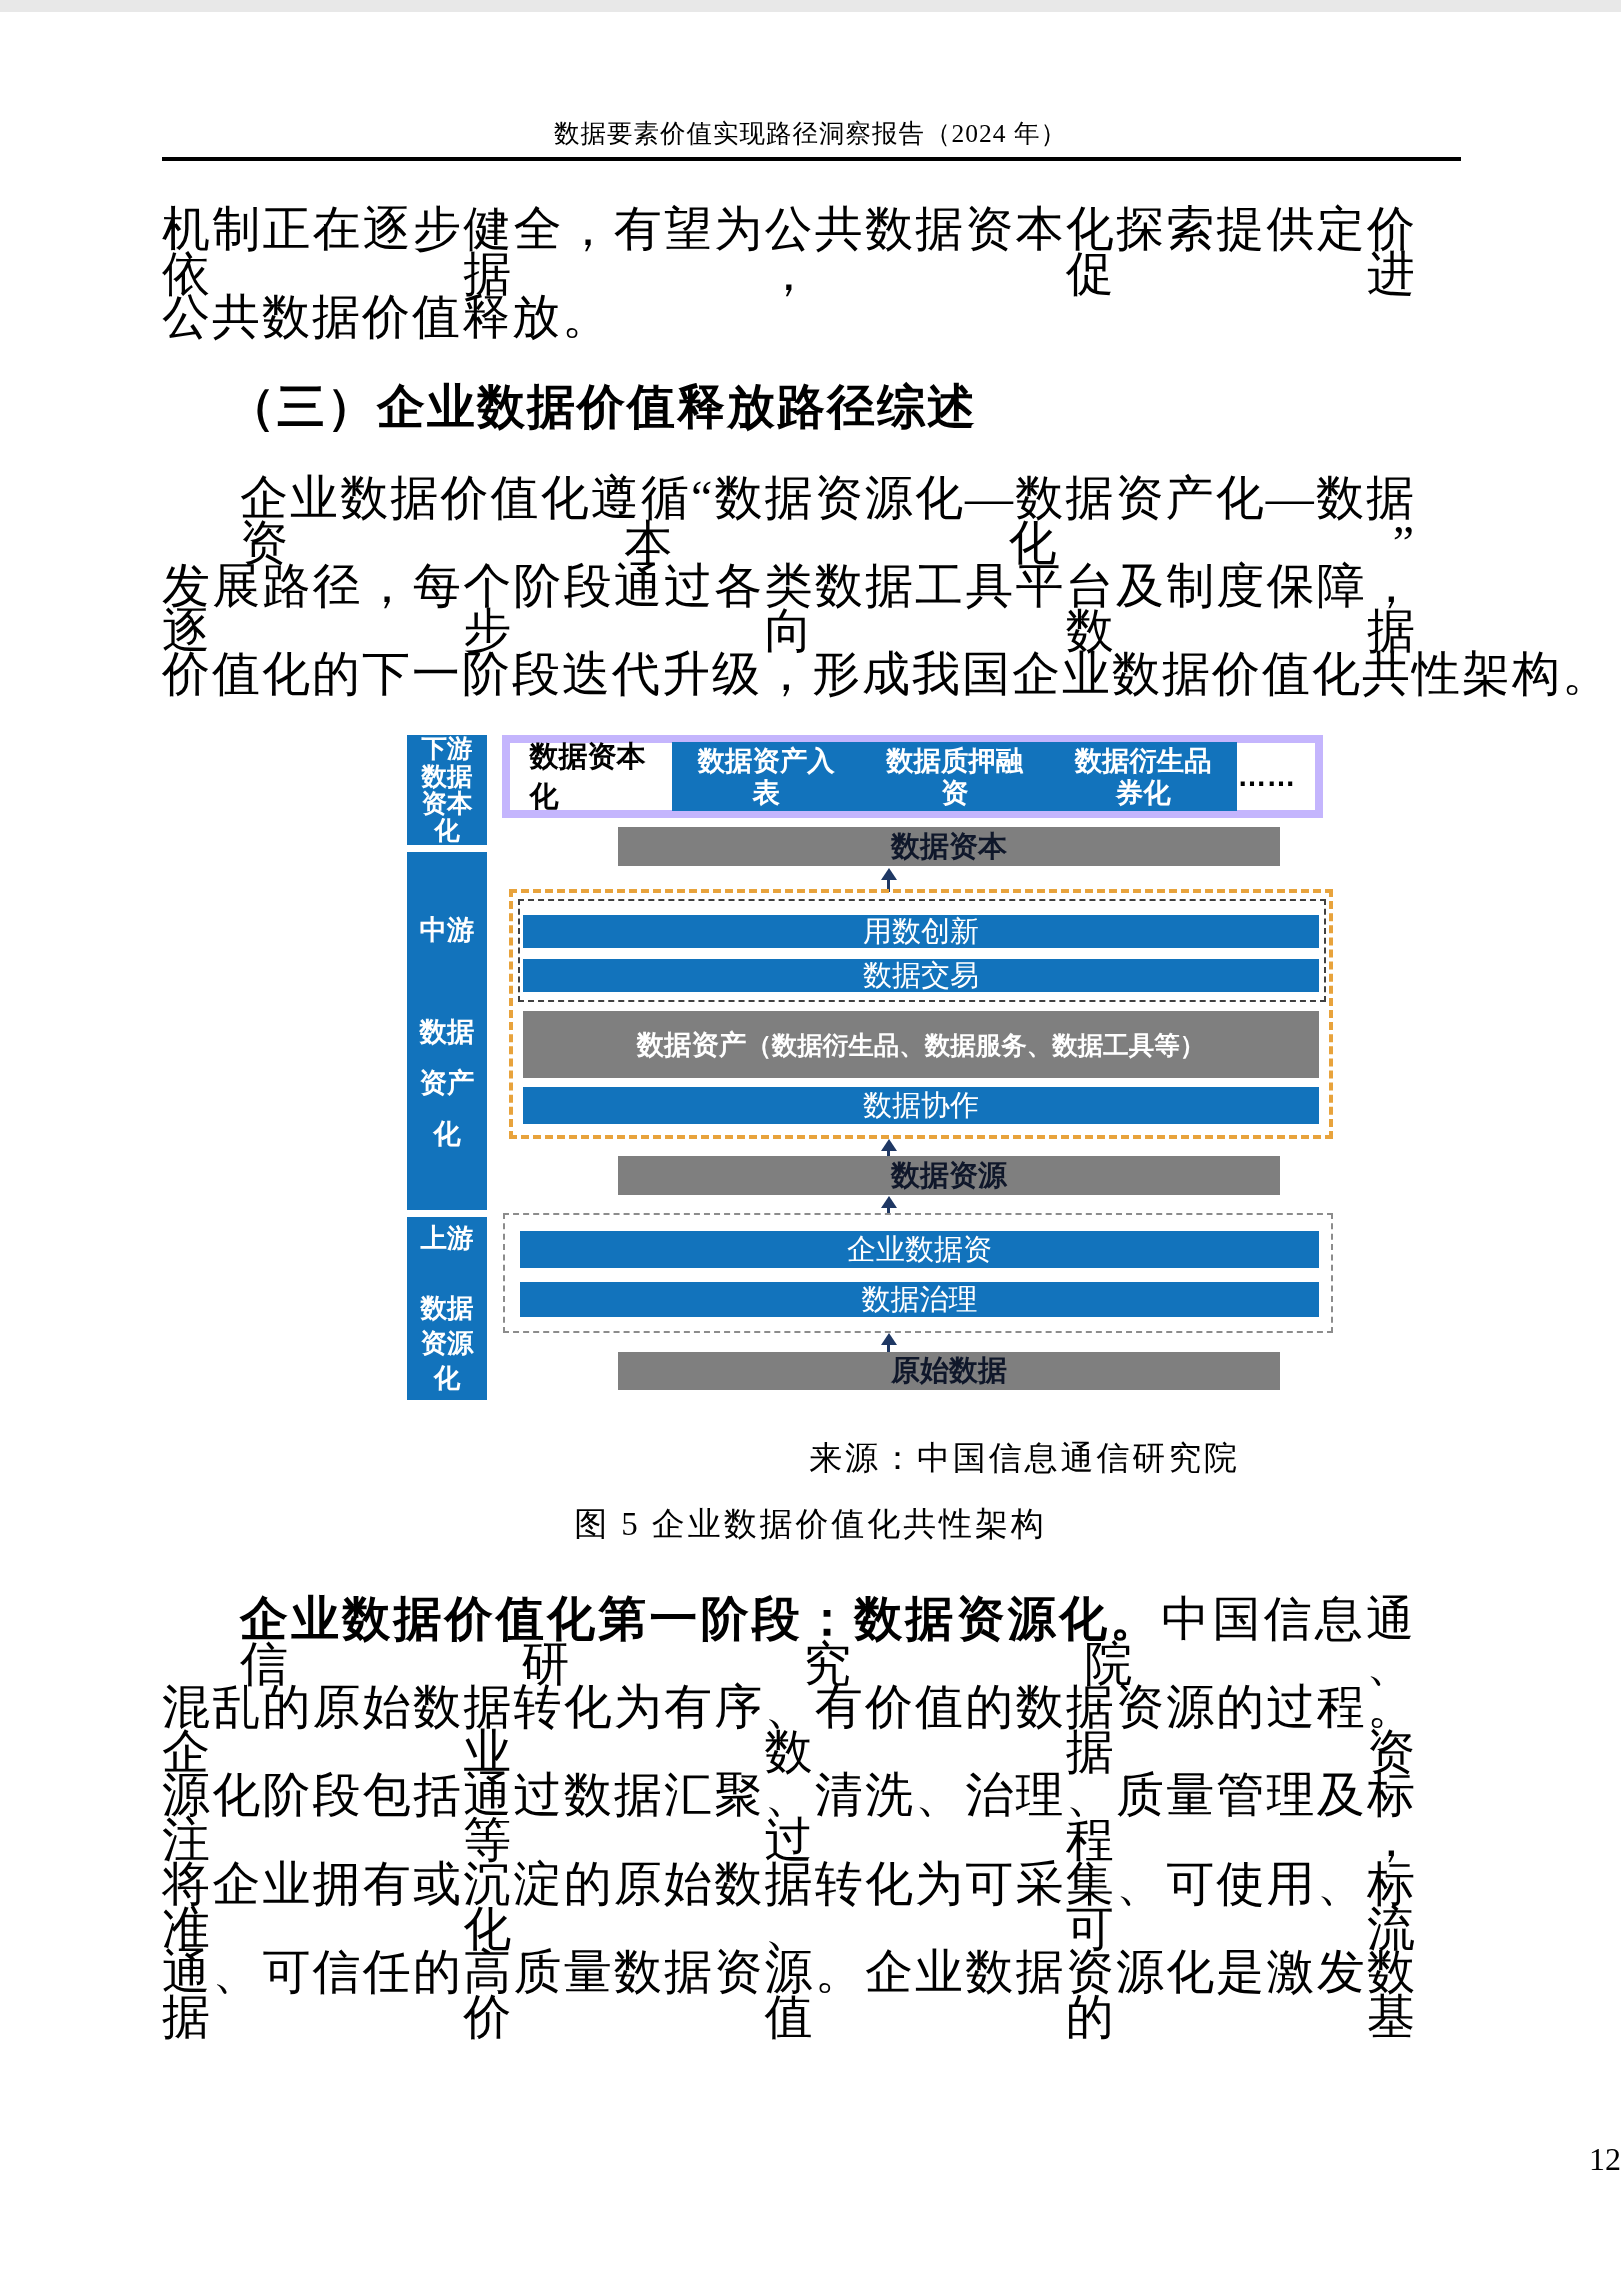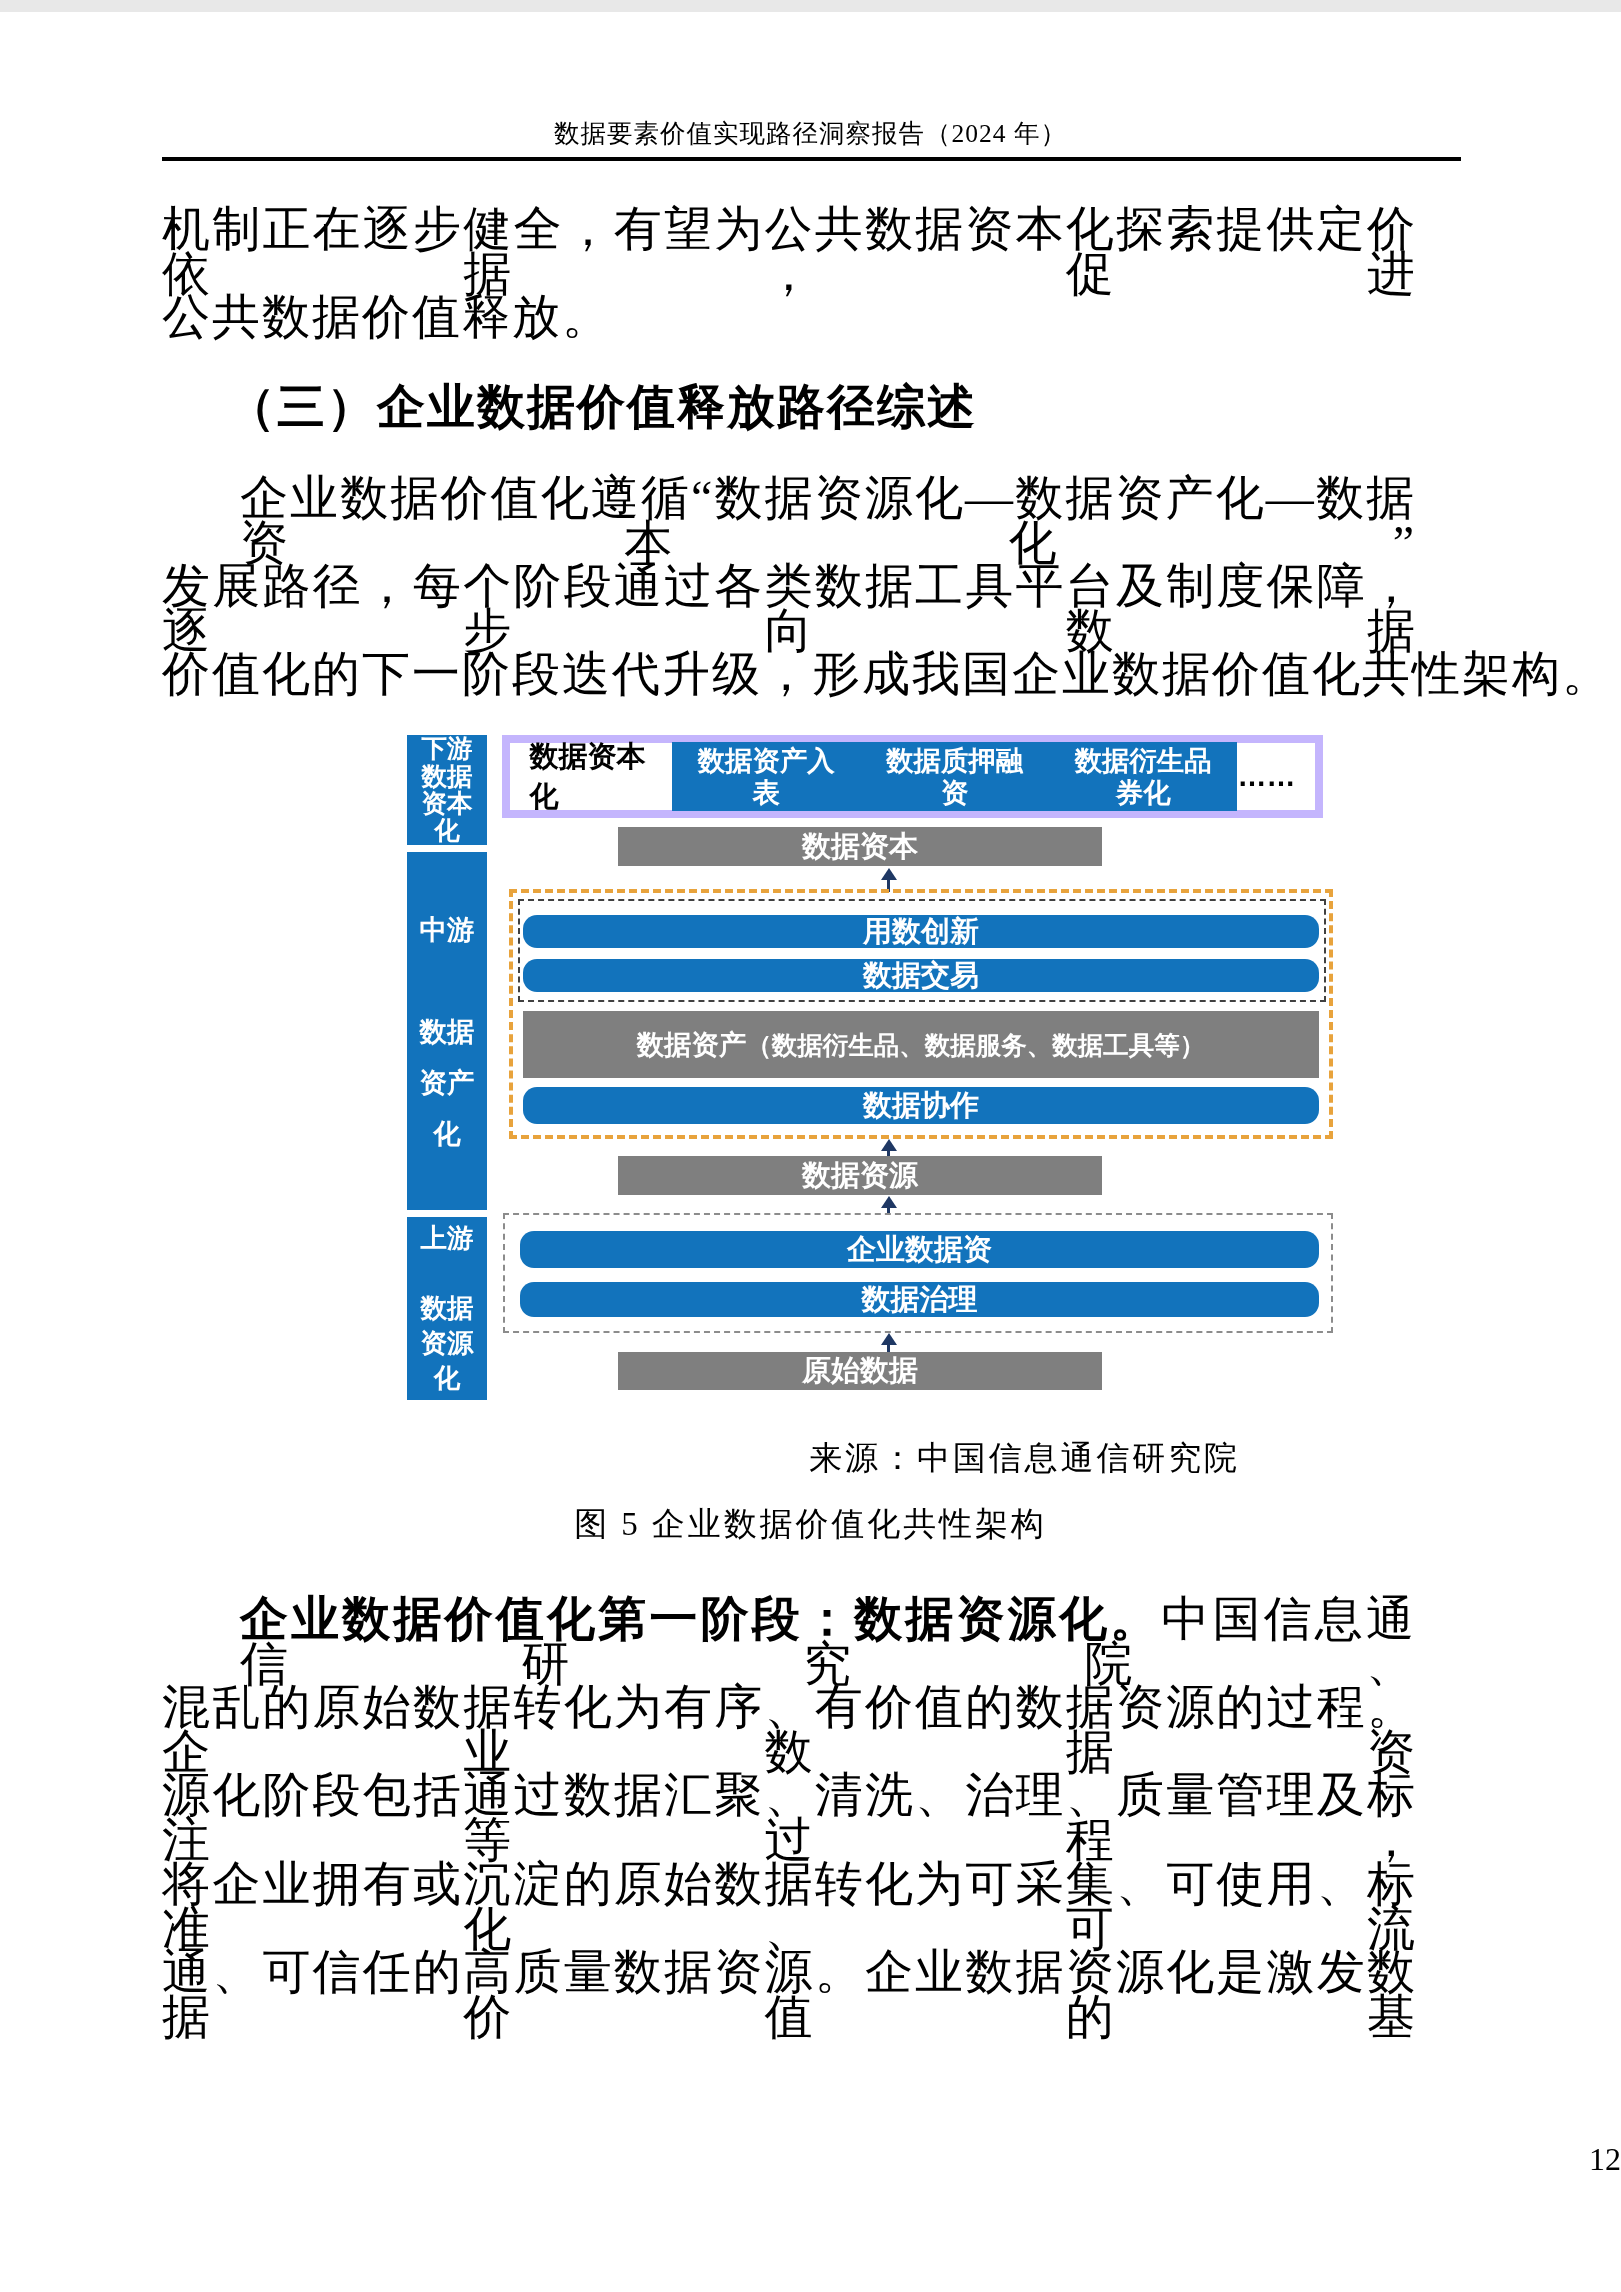--- a/index.html
+++ b/index.html
@@ -42,28 +42,28 @@
   }
   .capital-label { font-weight:bold; font-size:29px; color:#000; }
   .capital-item {
     width:192px; height:69px; background:#1273BC; color:#fff; font-weight:bold;
     font-size:27.4px; line-height:32px; text-align:center; white-space:pre-line;
     display:flex; align-items:center; justify-content:center;
   }
   .capital-more { font-weight:bold; font-size:29px; color:#000; }
 
   .gbar {
-    position:absolute; left:211px; width:484px; height:39px; background:#7F7F7F;
-    color:#ffffff; font-weight:bold; font-size:29px; text-align:center;
+    position:absolute; left:211px; width:662px; height:39px; background:#7F7F7F;
+    color:#0f172a; font-weight:bold; font-size:29px; text-align:center;
     display:flex; align-items:center; justify-content:center;
   }
   .wbar {
     position:absolute; left:116px; width:796px; background:#1273BC;
-    color:#fff; font-weight:bold; font-size:29px; text-align:center;
-    display:flex; align-items:center; justify-content:center;border-radius:14px;
+    color:#fff; font-weight:normal; font-size:29px; text-align:center;
+    display:flex; align-items:center; justify-content:center;
   }
   .orange-box { position:absolute; left:102px; top:154px; width:824px; height:250px;
                 border:4.9px dashed #E8A33C; box-sizing:border-box; }
   .dotted-box { position:absolute; left:111px; top:164px; width:808px; height:103px;
                 border:2.9px dashed #404040; box-sizing:border-box; }
   .dash-box   { position:absolute; left:96px; top:478px; width:830px; height:120px;
                 border:2px dashed #8C8C8C; box-sizing:border-box; }
   .asset-box {
     position:absolute; left:116px; top:276px; width:796px; height:67px; background:#7F7F7F;
     color:#fff; font-weight:bold; text-align:center;

